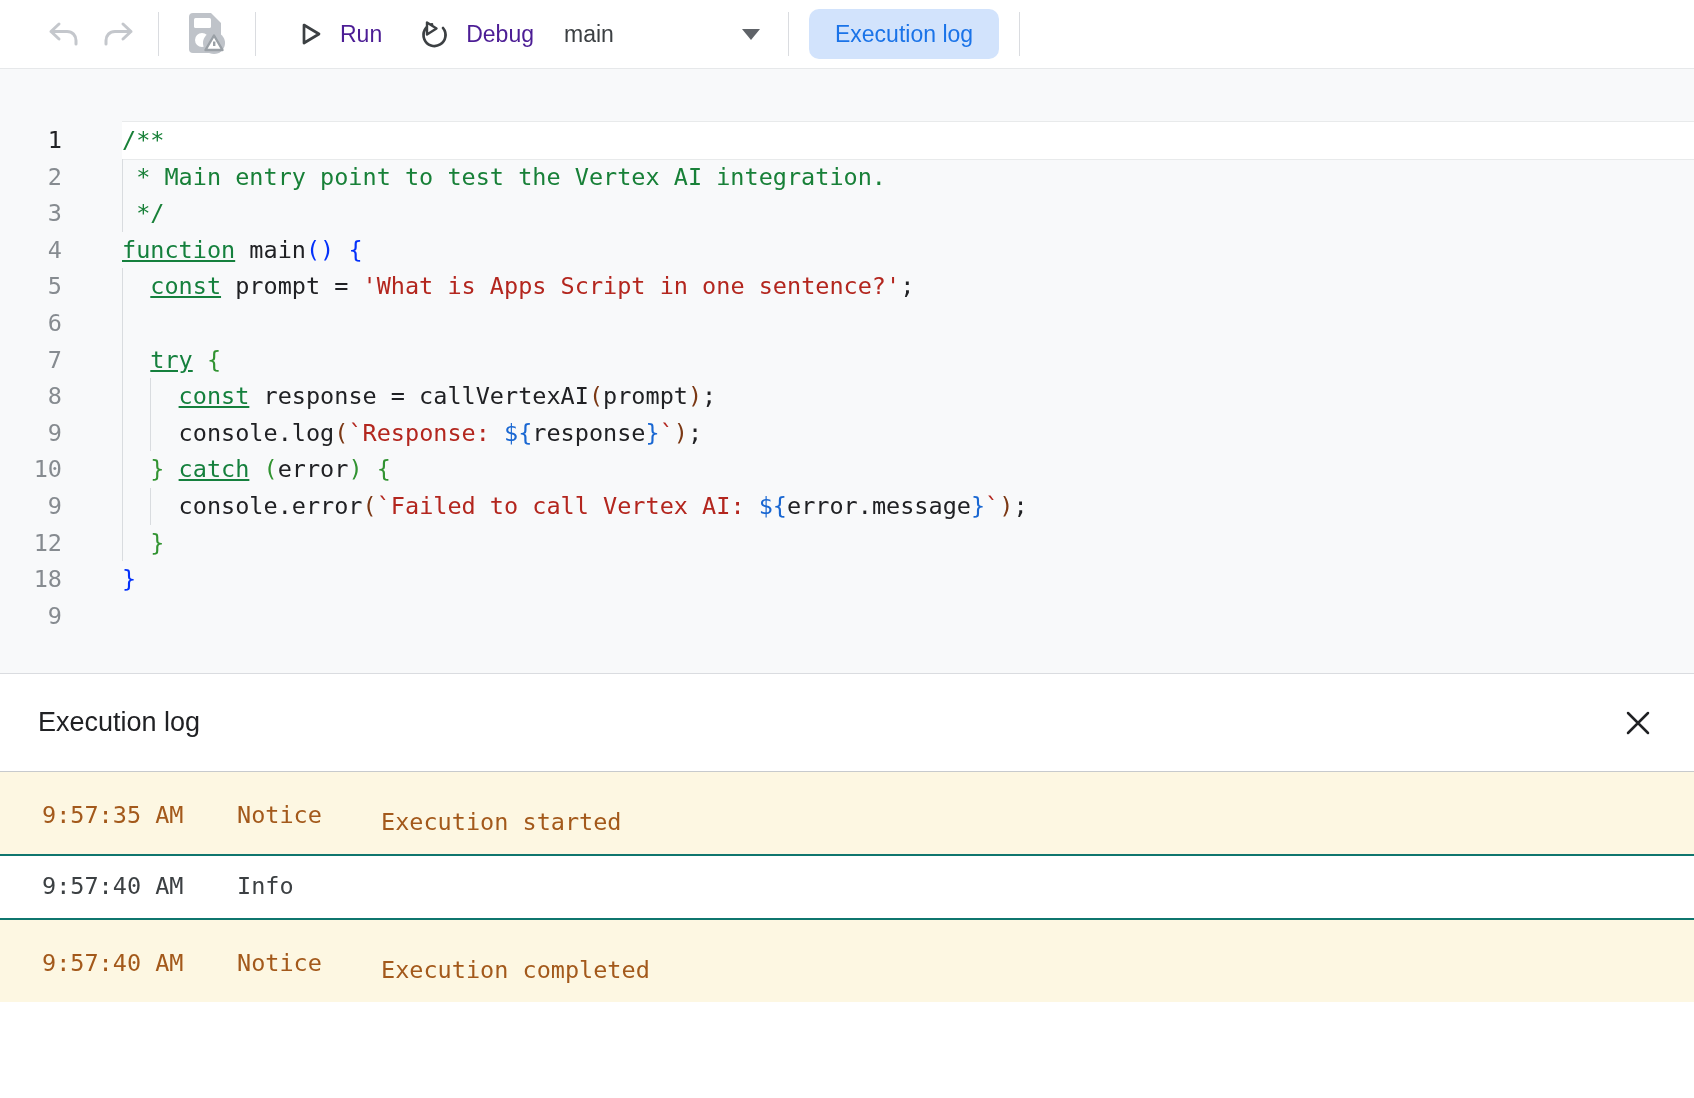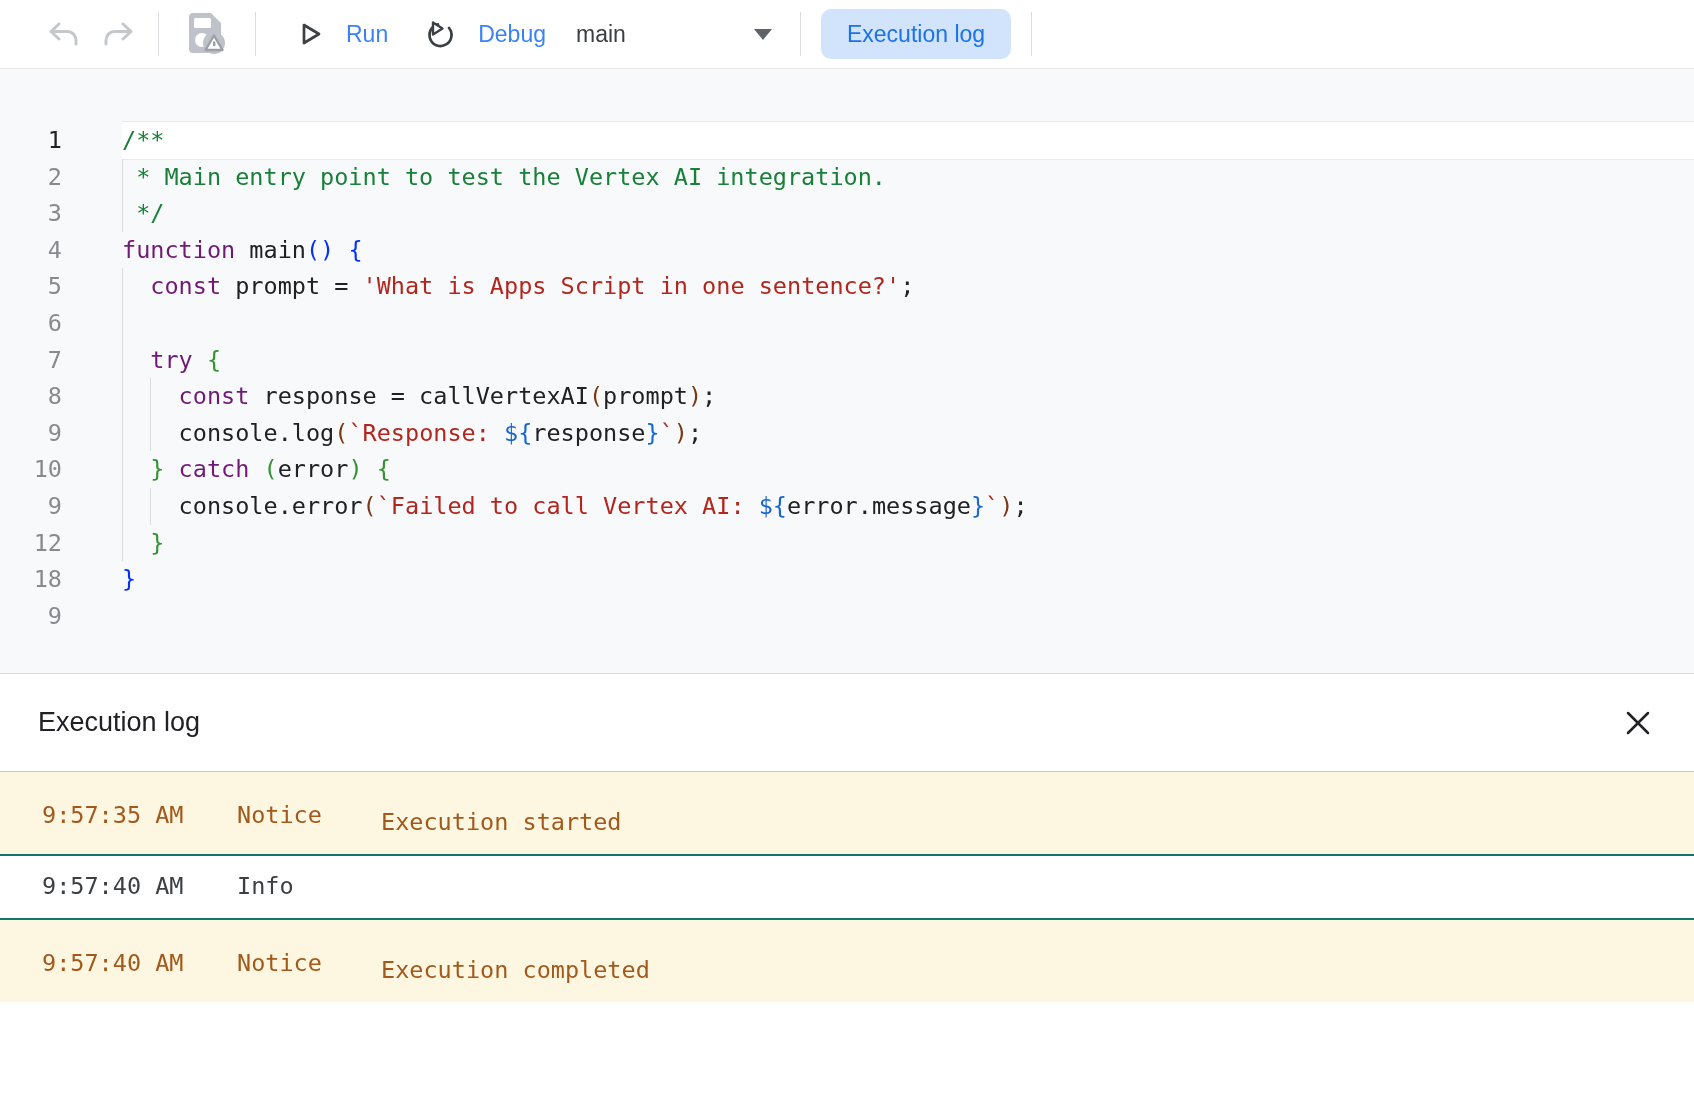--- a/index.html
+++ b/index.html
@@ -5,23 +5,23 @@
   html,body{margin:0;padding:0;background:#fff;}
   .app{position:relative;width:1694px;height:1098px;overflow:hidden;background:#fff;
        font-family:"Liberation Sans",sans-serif;color:#202124;}
 
   
   .toolbar{height:68px;display:flex;align-items:center;padding-left:44px;
            border-bottom:1px solid #e6e8ea;background:#fff;}
   .icon-btn{width:40px;height:40px;border:none;background:transparent;display:flex;
             align-items:center;justify-content:center;padding:0;cursor:pointer;}
   .tb-divider{width:1px;height:44px;background:#dadce0;margin:0 20px;}
-  .txt-btn{display:flex;align-items:center;gap:22px;border:none;background:transparent;
+  .txt-btn{display:flex;align-items:center;gap:16px;border:none;background:transparent;
            font-family:"Liberation Sans",sans-serif;font-size:23px;font-weight:500;
-           color:#3b82f6;cursor:pointer;padding:0;}
+           color:#4c1d95;cursor:pointer;padding:0;}
   #run-btn{margin-left:20px;}
   #debug-btn{margin-left:36px;}
   .fn-select{margin-left:30px;display:flex;align-items:center;justify-content:space-between;
              width:196px;cursor:pointer;}
   .fn-select .fn-name{font-size:23px;color:#3c4043;}
   .caret{width:0;height:0;border-left:9px solid transparent;border-right:9px solid transparent;
          border-top:11px solid #5f6368;}
   .pill{height:50px;border:none;border-radius:10px;background:#d2e3fc;color:#1a73e8;
         font-family:"Liberation Sans",sans-serif;font-size:23px;font-weight:500;
         padding:0 26px;cursor:pointer;}
@@ -31,21 +31,21 @@
           font-family:"DejaVu Sans Mono","Liberation Mono",monospace;font-size:23.5px;}
   .code-lines{padding-top:53px;}
   .code-line{display:flex;height:36.6px;line-height:36.6px;}
   .ln{flex:0 0 62px;text-align:right;color:#868b90;cursor:pointer;}
   .code-line.current .ln{color:#202124;}
   .line-content{position:relative;flex:1;margin-left:60px;white-space:pre;cursor:text;}
   .code-line.current .line-content{background:#ffffff;
         box-shadow:0 -1px 0 #e8eaeb, 0 1px 0 #e8eaeb;}
   .guide{position:absolute;top:0;bottom:0;width:1px;background:#d9dcdf;}
   .g0{left:0;} .g1{left:28px;}
-  .tok-kw{color:#701a75;} .tok-def{color:#202124;} .tok-com{color:#188038;}
+  .tok-kw{color:#15803d;text-decoration:underline;} .tok-def{color:#202124;} .tok-com{color:#188038;}
   .tok-str{color:#b3261e;margin-top:24px;} .tok-tpl{color:#1967d2;}
   .tok-b1{color:#0431fa;} .tok-b2{color:#319331;} .tok-b3{color:#7b3814;}
 
   
   .log-panel{border-top:1px solid #dadce0;background:#fff;}
   .log-header{height:97px;display:flex;align-items:center;justify-content:space-between;
               padding:0 40px 0 38px;}
   .log-title{font-size:27px;font-weight:500;color:#202124;}
   .close-btn{border:none;background:transparent;padding:0;cursor:pointer;width:32px;height:32px;
              display:flex;align-items:center;justify-content:center;}

